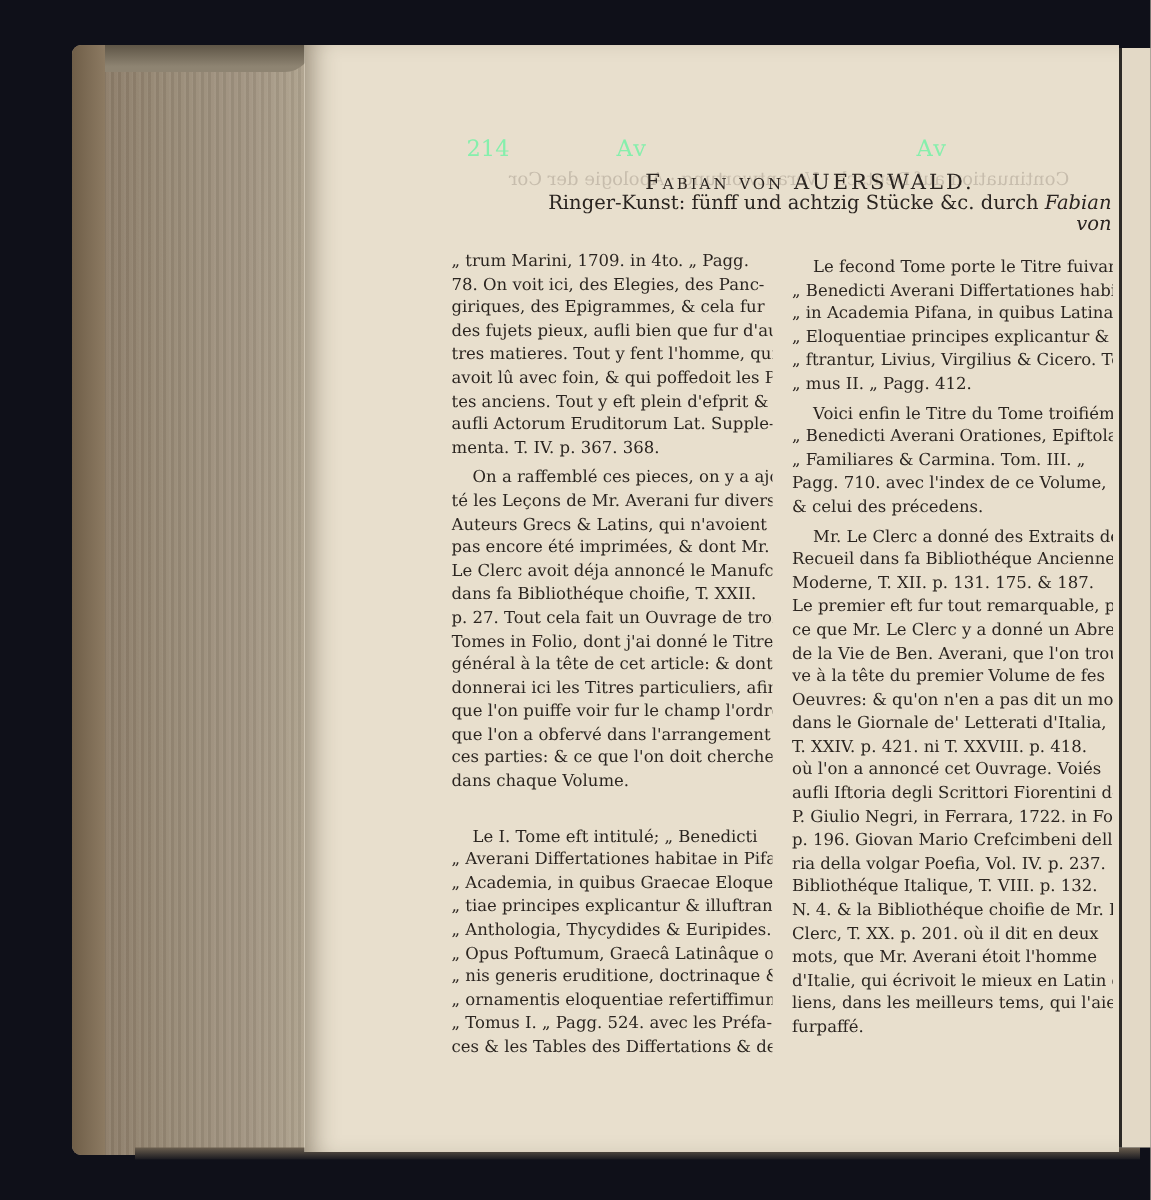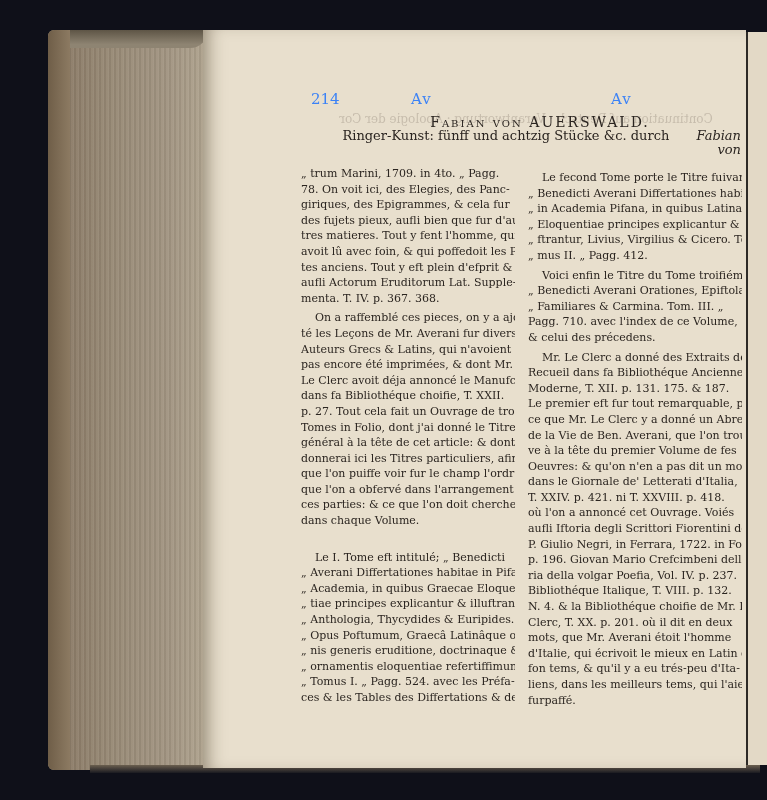--- a/index.html
+++ b/index.html
@@ -34,34 +34,34 @@
     background:#e8dfcd;
     box-shadow: inset 14px 0 18px -10px rgba(60,45,25,0.5);
   }
   .right-strip {
     position:absolute; left:746px; top:32px; width:21px; height:733px;
     background:#e3d9c6;
     border-left:2px solid #2d2a26;
   }
   .header {
     position:absolute; left:311px; top:90px; width:430px; height:20px;
-    font-size:15px; color:#3b82f6;
+    font-size:15px; color:#86efac;
   }
   .header .pnum { position:absolute; left:0; top:0; }
   .header .run1 { position:absolute; left:100px; top:0; letter-spacing:1px; }
   .header .run2 { position:absolute; left:300px; top:0; letter-spacing:1px; }
   .entry-title {
     position:absolute; left:325px; top:114px; width:430px; text-align:center;
     font-size:14px; color:#2a2420; letter-spacing:2px; font-variant:small-caps;
   }
   .entry-sub {
     position:absolute; left:311px; top:129px; width:430px; text-align:right;
     font-size:13px; color:#2a2420; line-height:14px;
   }
-  .entry-sub i { font-style:italic;margin-left:23px; }
+  .entry-sub i { font-style:italic; }
   .ghost {
     position:absolute; left:311px; top:112px; width:430px; text-align:center;
     font-size:12px; color:rgba(80,70,60,0.22); line-height:15px;
     transform:scaleX(-1);
   }
   .col {
     position:absolute; top:166px; font-size:11px; line-height:15.6px;
     color:#2b2520; text-align:justify;
   }
   .col.left { left:301px; width:214px; }
@@ -155,16 +155,15 @@
     <span class="line">où l'on a annoncé cet Ouvrage. Voiés</span>
     <span class="line">aufli Iftoria degli Scrittori Fiorentini del</span>
     <span class="line">P. Giulio Negri, in Ferrara, 1722. in Fol.</span>
     <span class="line">p. 196. Giovan Mario Crefcimbeni dell' Ifto-</span>
     <span class="line">ria della volgar Poefia, Vol. IV. p. 237.</span>
     <span class="line">Bibliothéque Italique, T. VIII. p. 132.</span>
     <span class="line">N. 4. &amp; la Bibliothéque choifie de Mr. Le</span>
     <span class="line">Clerc, T. XX. p. 201. où il dit en deux</span>
     <span class="line">mots, que Mr. Averani étoit l'homme</span>
     <span class="line">d'Italie, qui écrivoit le mieux en Latin de</span>
-    <span class="line">fon tems, &amp; qu'il y a eu trés-peu d'Ita-</span>
     <span class="line">liens, dans les meilleurs tems, qui l'aient</span>
     <span class="line">furpaffé.</span>
   </div>
 
 </body></html>

